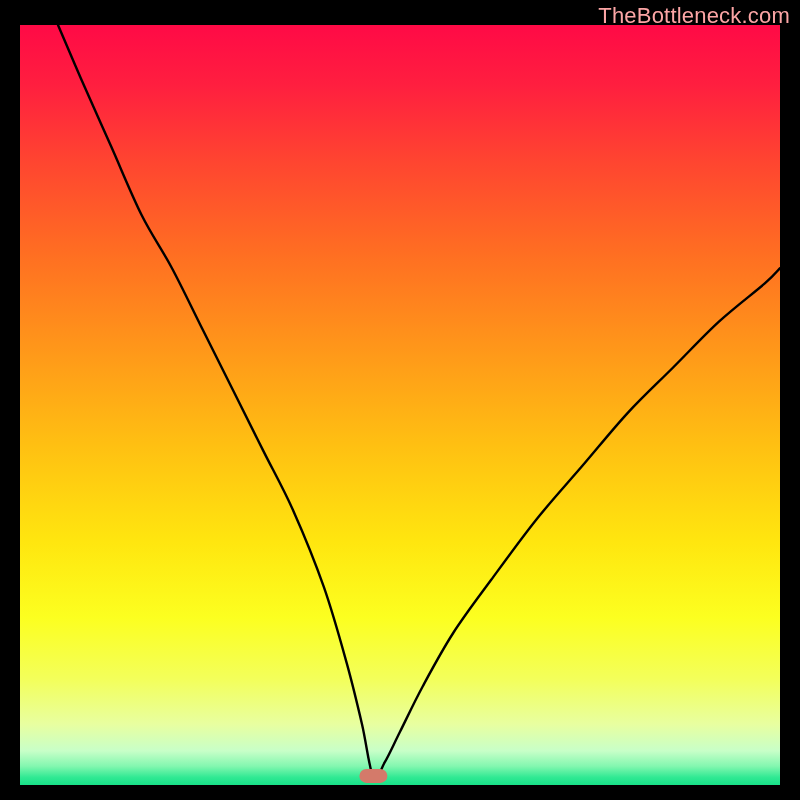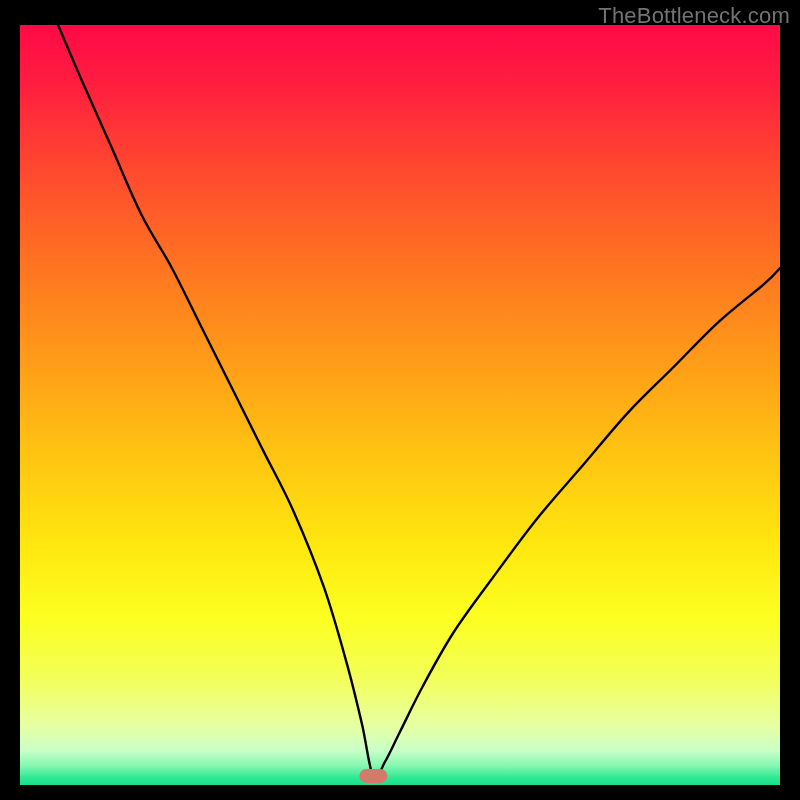--- a/index.html
+++ b/index.html
@@ -15,21 +15,21 @@
     width: 800px;
     height: 800px;
     background: #000000;
   }
   .watermark {
     position: absolute;
     top: 3px;
     right: 10px;
     font-family: Arial, Helvetica, sans-serif;
     font-size: 22px;
-    color: #737373;
+    color: #fca5a5;
     font-weight: 500;
     letter-spacing: 0.2px;
   }
   svg {
     display: block;
   }
 </style>
 </head>
 <body>
 <div class="frame">

